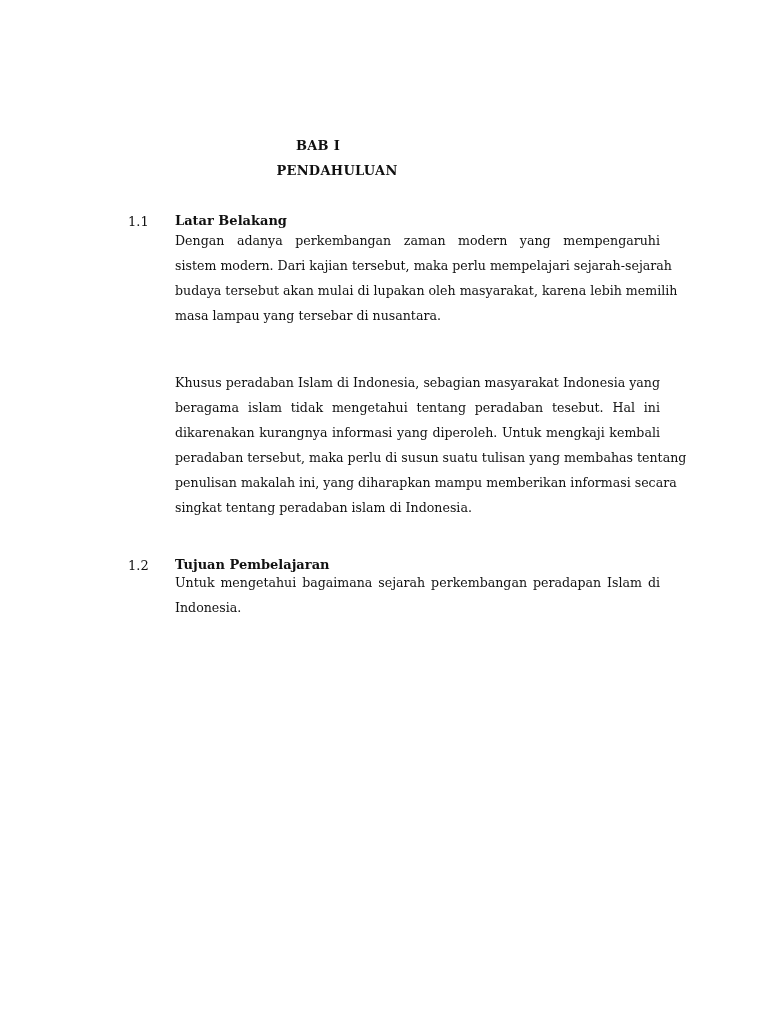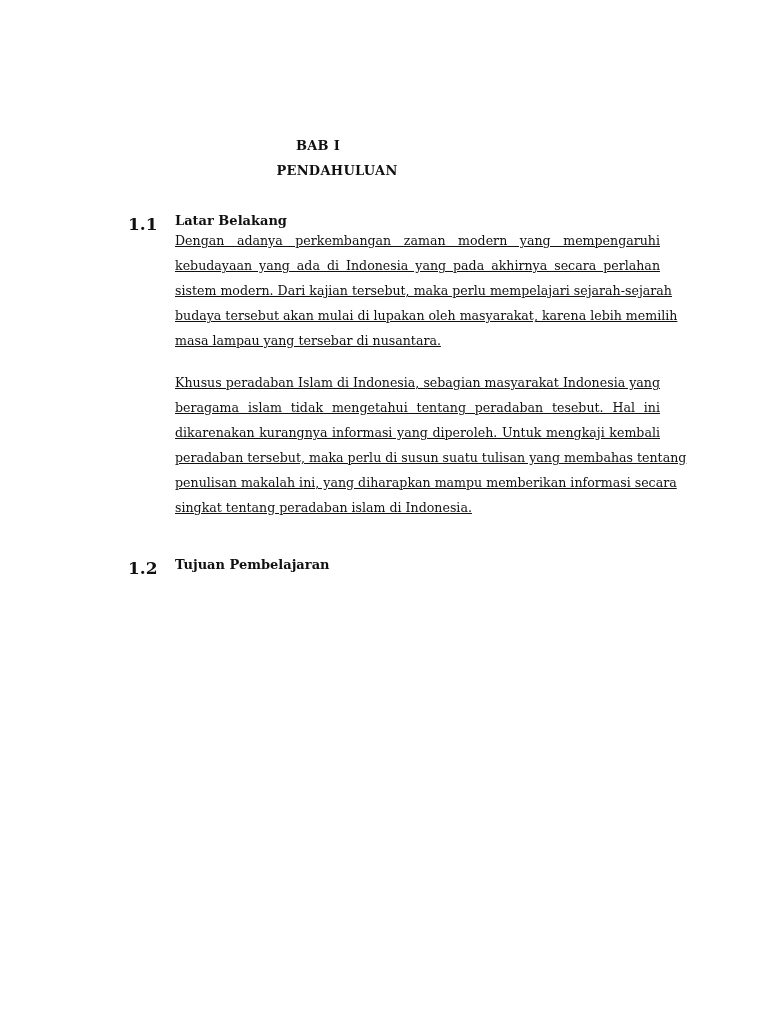--- a/index.html
+++ b/index.html
@@ -7,58 +7,61 @@
       width: 768px; height: 1024px; position: relative; overflow: hidden;
       font-family: "DejaVu Serif", "Liberation Serif", serif;
       color: #111111;
     }
     .page { position: absolute; left: 0; top: 0; width: 768px; height: 1024px; background: #fff; }
     .title {
       position: absolute; left: 0; width: 636px; text-align: center;
       font-weight: bold; font-size: 13px; letter-spacing: 0.3px;
     }
     .sec-num {
-      position: absolute; left: 128px; font-weight: bold; font-size: 17px;
+      position: absolute; left: 128px; font-weight: normal; font-size: 13px;
     }
     .sec-head {
       position: absolute; left: 175px; font-weight: bold; font-size: 13px;
     }
     .para {
       position: absolute; left: 175px; width: 485px;
       font-size: 12.6px; line-height: 25px;
       text-align: justify;
     }
-    .para .line { display: block; height: 25px; white-space: nowrap; text-decoration: underline; }
+    .para .line { display: block; height: 25px; white-space: nowrap; }
     .para .line.j { text-align: justify; text-align-last: justify; }
   </style>
 </head>
 <body>
 
 <div class="page">
 
   <div class="title" style="top:138px;">BAB I</div>
   <div class="title" style="top:163px;margin-left:19px;">PENDAHULUAN</div>
 
   <div class="sec-num" style="top:214px;">1.1</div>
   <div class="sec-head" style="top:213px;">Latar Belakang</div>
 
   <div class="para" style="top:228px;">
     <span class="line j">Dengan adanya perkembangan zaman modern yang mempengaruhi</span>
-    <span class="line j">kebudayaan yang ada di Indonesia yang pada akhirnya secara perlahan</span>
     <span class="line j">sistem modern. Dari kajian tersebut, maka perlu mempelajari sejarah-sejarah</span>
     <span class="line j">budaya tersebut akan mulai di lupakan oleh masyarakat, karena lebih memilih</span>
     <span class="line">masa lampau yang tersebar di nusantara.</span>
   </div>
 
   <div class="para" style="top:370px;">
     <span class="line j">Khusus peradaban Islam di Indonesia, sebagian masyarakat Indonesia yang</span>
     <span class="line j">beragama islam tidak mengetahui tentang peradaban tesebut. Hal ini</span>
     <span class="line j">dikarenakan kurangnya informasi yang diperoleh. Untuk mengkaji kembali</span>
     <span class="line j">peradaban tersebut, maka perlu di susun suatu tulisan yang membahas tentang</span>
     <span class="line j">penulisan makalah ini, yang diharapkan mampu memberikan informasi secara</span>
     <span class="line">singkat tentang peradaban islam di Indonesia.</span>
   </div>
 
   <div class="sec-num" style="top:558px;">1.2</div>
   <div class="sec-head" style="top:557px;">Tujuan Pembelajaran</div>
 
+  <div class="para" style="top:570px;">
+    <span class="line j">Untuk mengetahui bagaimana sejarah perkembangan peradapan Islam di</span>
+    <span class="line">Indonesia.</span>
+  </div>
 
 </div>
 
 </body></html>

